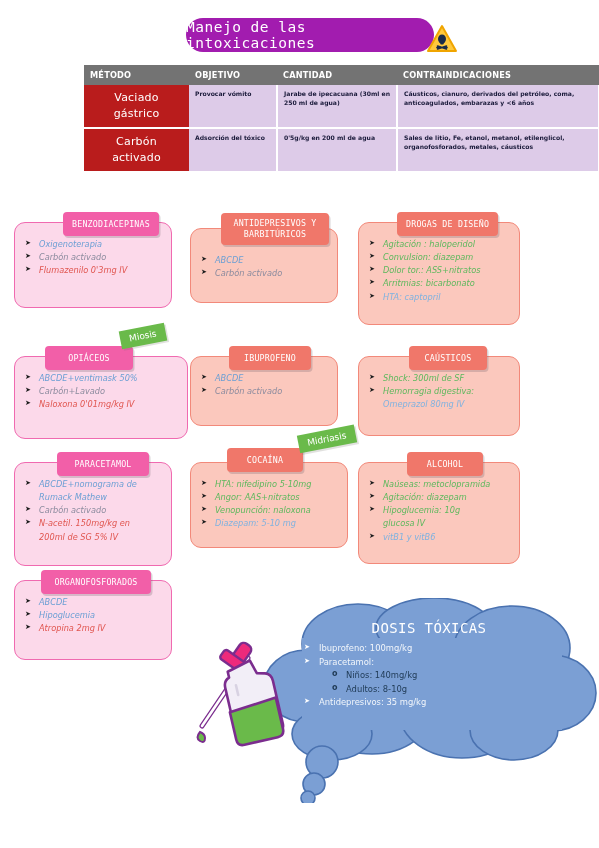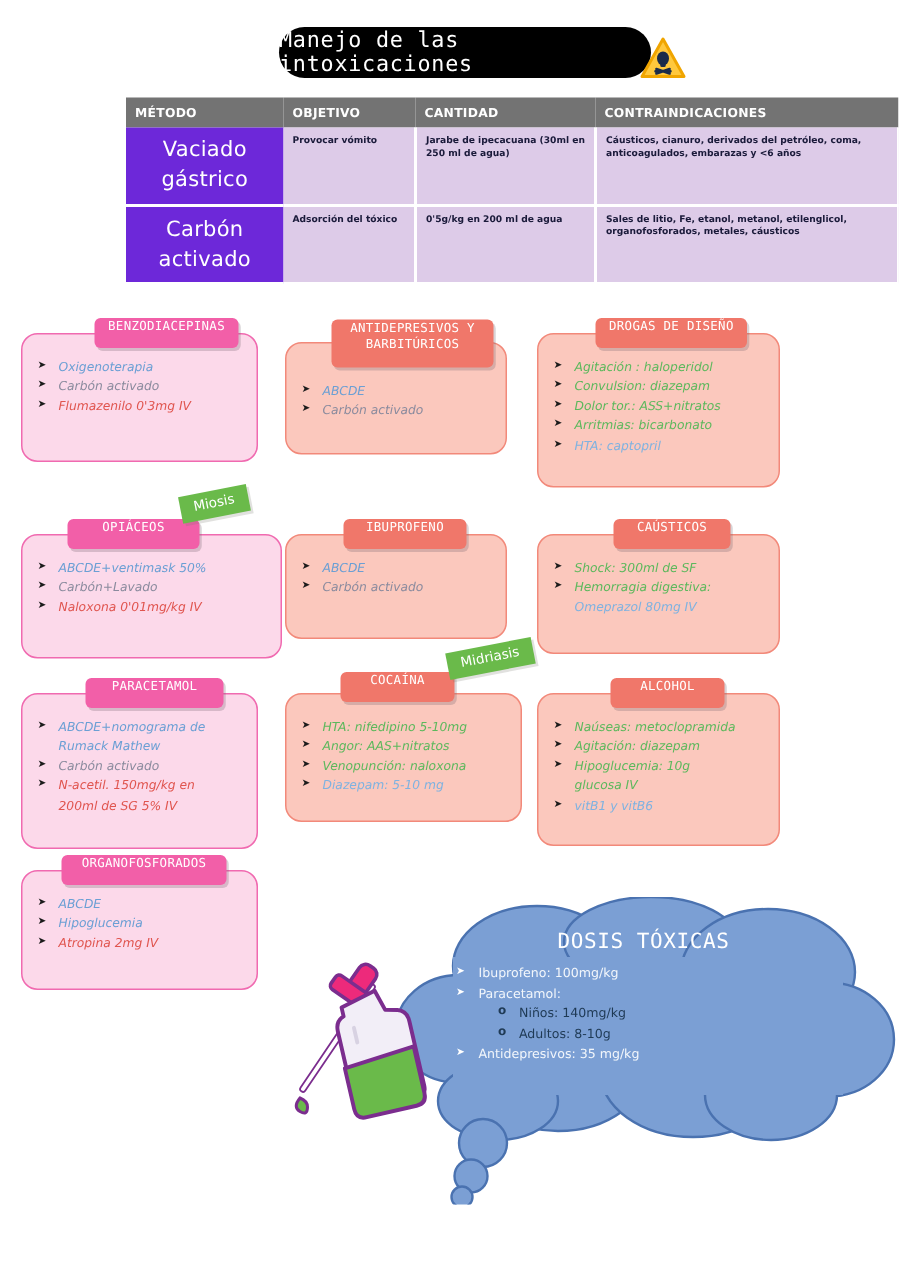--- a/index.html
+++ b/index.html
@@ -11,21 +11,21 @@
     overflow: hidden;
   }
 
   
   .title-wrap {
     position: absolute; left: 186px; top: 18px;
     width: 248px; height: 34px;
   }
   .title-pill {
     width: 100%; height: 100%;
-    background: #000000;
+    background: #a21caf;
     border-radius: 17px;
     display: flex; align-items: center; 
   }
   .title-text {
     font-family: "DejaVu Sans Mono", monospace;
     font-size: 14.5px; letter-spacing: 0.5px;
     color: #ffffff;
     font-weight: 400;
   }
   .hazard {
@@ -53,23 +53,23 @@
     background: #ddcbe8;
     font-size: 6.1px;
     color: #1a1a3a;
     padding: 5px 6px;
     vertical-align: top;
     line-height: 1.45;
     font-weight: bold;
     border-bottom: 2px solid #ffffff;
   }
   .tbl td.method {
-    background: #6d28d9;
-    color: #ffffff;
-    font-size: 14px;
+    background: #b91c1c;
+    color: #ffffff;
+    font-size: 11px;
     font-weight: normal;
     vertical-align: middle;
     text-align: center;
     letter-spacing: 0.2px;
   }
   .tbl tr td:nth-child(2),
   .tbl tr td:nth-child(3),
   .tbl tr td:nth-child(4) { border-right: 2px solid #ffffff; }
   .c1 { width: 105px; } .c2 { width: 88px; } .c3 { width: 120px; } .c4 { width: 202px; }
 
@@ -78,25 +78,25 @@
     position: absolute;
     border-radius: 11px;
   }
   .card.pink   { background: #fcd9ea; border: 1.4px solid #f06ab0; }
   .card.salmon { background: #fbc8bd; border: 1.4px solid #f2897a; }
 
   .card-head {
     position: absolute;
     height: 20px;
     border-radius: 4px;
-    display: flex; align-items: center; justify-content: flex-start;
+    display: flex; align-items: center; justify-content: center;
     flex-direction: column;
     box-shadow: 1.5px 2px 0 rgba(120,100,110,0.28);
     z-index: 4;
-    padding: 0 9px;
+    padding: 12px 9px;
   }
   .card-head.pink   { background: #f25fa8; }
   .card-head.salmon { background: #f0776a; }
   .card-head.two-line { height: 32px; }
   .card-head span {
     font-family: "DejaVu Sans Mono", monospace;
     color: #ffffff;
     font-size: 8.3px;
     letter-spacing: 0.2px;
     white-space: nowrap;

